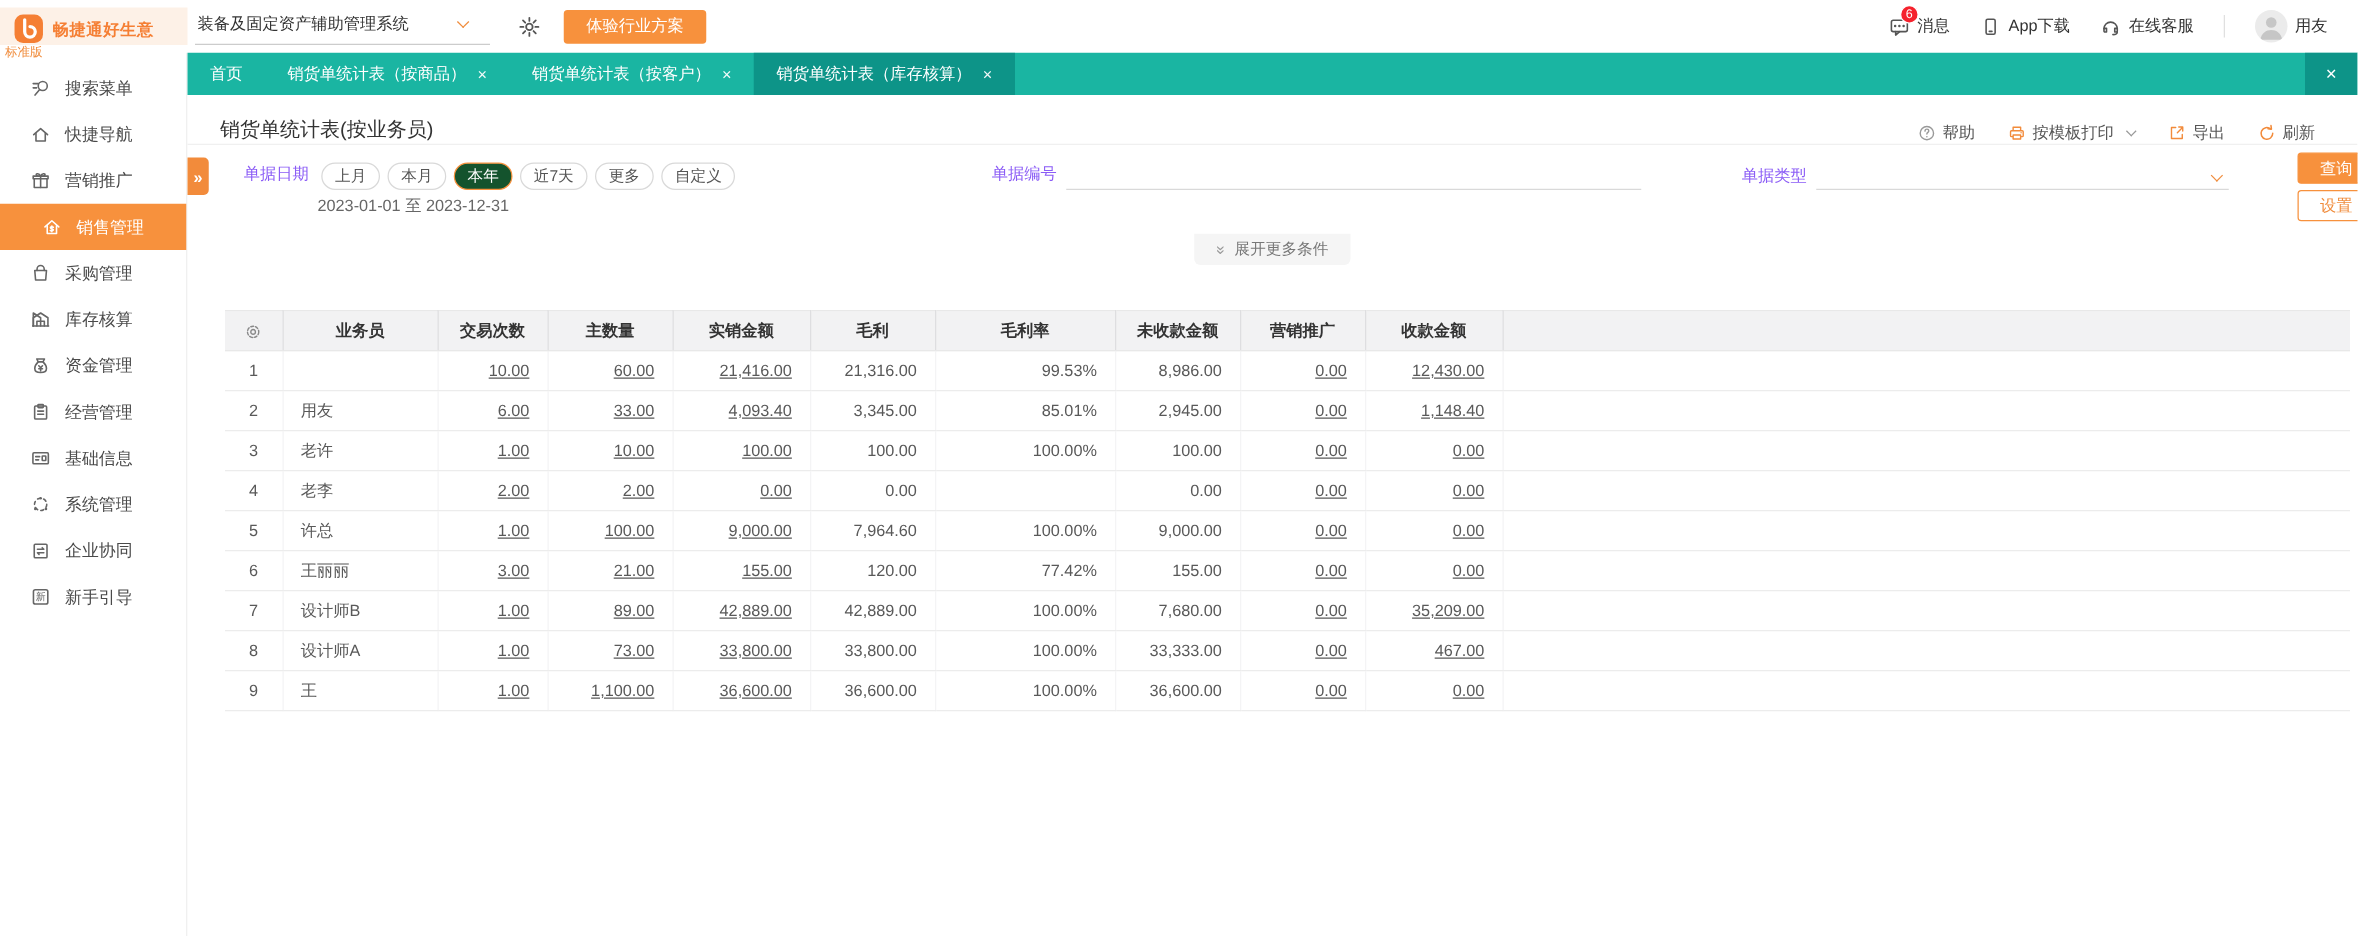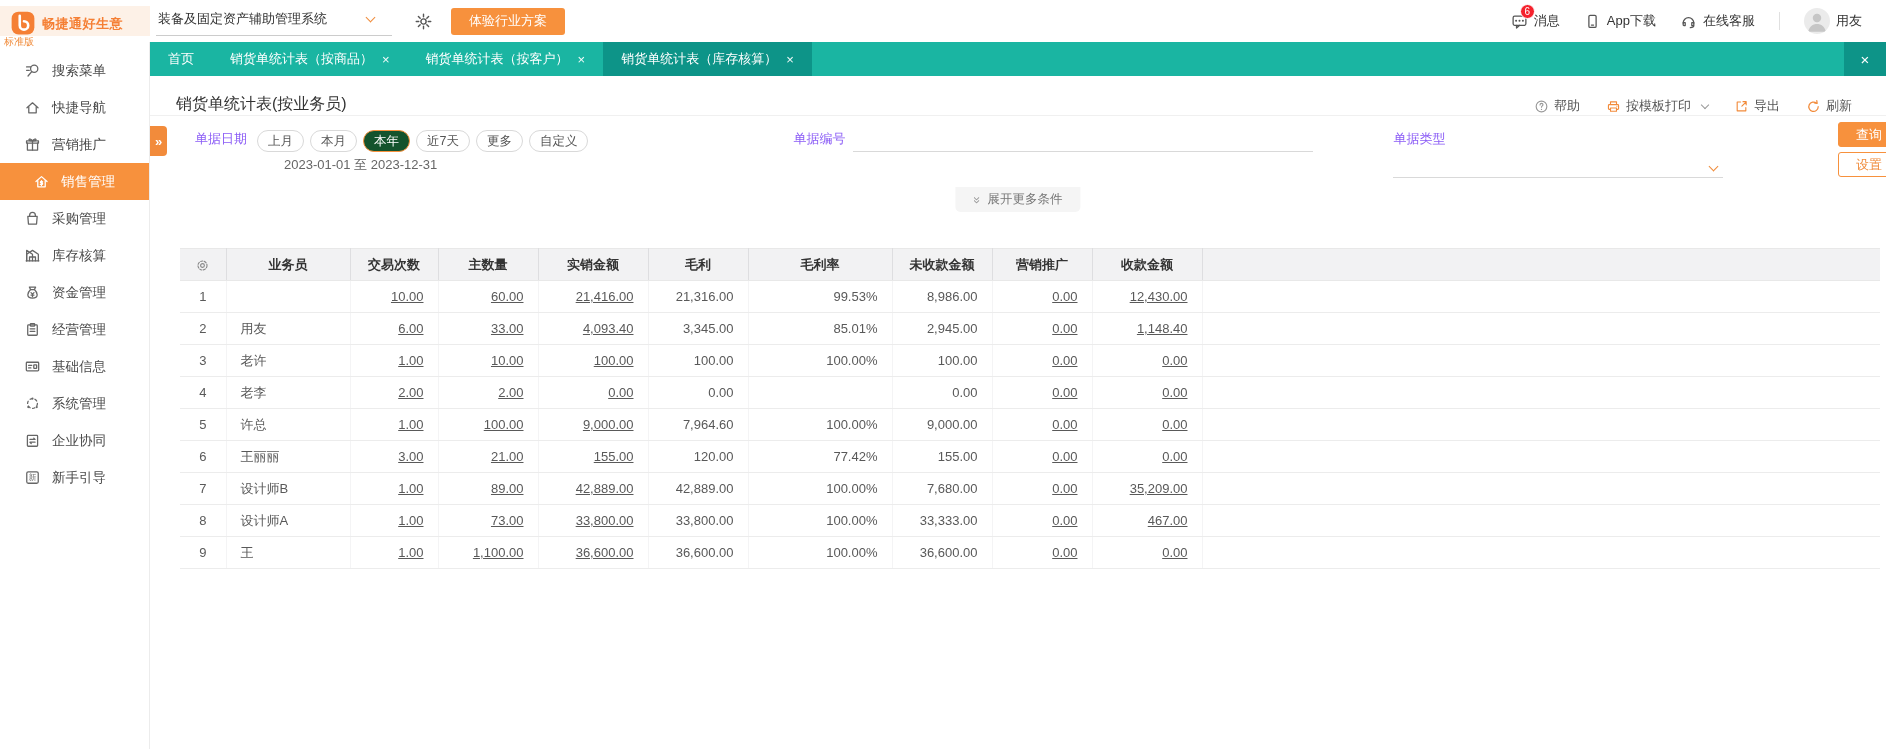--- a/index.html
+++ b/index.html
@@ -54,25 +54,25 @@
   .tool .chev { margin-left:6px; border-color:#999; width:6px; height:6px; }
 
   
   .filter { position:relative; height:96px; padding:14px 0 0 45px; display:flex; align-items:flex-start; }
   .collapse-tab { position:absolute; left:0; top:10px; width:17px; height:30px; background:#f28b3b; color:#fff; border-radius:0 4px 4px 0; display:flex; align-items:center; justify-content:center; font-size:13px; font-weight:bold; cursor:pointer; }
   .f-label { font-size:13px; color:#8b5cf6; white-space:nowrap; }
   .f-date { display:flex; gap:10px; }
   .pills { display:flex; gap:6px; flex-wrap:nowrap; }
   .pill { font-size:12.5px; color:#555; border:1px solid #d9d9d9; border-radius:11px; padding:2px 10px; line-height:16px; cursor:pointer; white-space:nowrap; background:#fff; }
   .pill.active { background:#14532d; border-color:#f7913d; color:#fff; }
-  .date-range { position:absolute; left:134px; top:40px; font-size:13px; color:#666; }
+  .date-range { position:absolute; left:104px; top:40px; font-size:13px; color:#666; }
   .f-docno { margin-left:205px; display:flex; gap:8px; }
   .f-docno .uline { width:460px; border-bottom:1px solid #d9d9d9; height:22px; }
   .uline input { width:100%; border:none; outline:none; font-size:13px; background:transparent; }
-  .f-doctype { margin-left:80px; display:flex; align-items:flex-start; gap:8px; position:relative;flex-direction:column; }
+  .f-doctype { margin-left:80px; display:flex; align-items:center; gap:8px; position:relative; }
   .f-doctype .uline { width:330px; border-bottom:1px solid #d9d9d9; height:22px; cursor:pointer; }
   .f-doctype .chev { position:absolute; right:6px; bottom:8px; }
   .f-actions { position:absolute; right:-14px; top:6px; display:flex; flex-direction:column; gap:5px; }
   .btn-query { width:62px; height:25px; background:#f7913d; border:1px solid #f7913d; color:#fff; font-size:13px; border-radius:3px; cursor:pointer; }
   .btn-settings { width:62px; height:25px; background:#fff; border:1px solid #f7913d; color:#f08c3c; font-size:13px; border-radius:3px; cursor:pointer; }
   .expand-more { position:absolute; left:50%; transform:translateX(-50%); bottom:0; background:#f5f5f5; color:#777; font-size:12.5px; padding:4px 18px; border-radius:0 0 5px 5px; display:flex; align-items:center; gap:7px; cursor:pointer; }
   .dbl-down { display:inline-block; transform:rotate(90deg); color:#999; font-size:13px; line-height:10px; }
 
   
   .table-wrap { margin:36px 6px 0 30px; }

